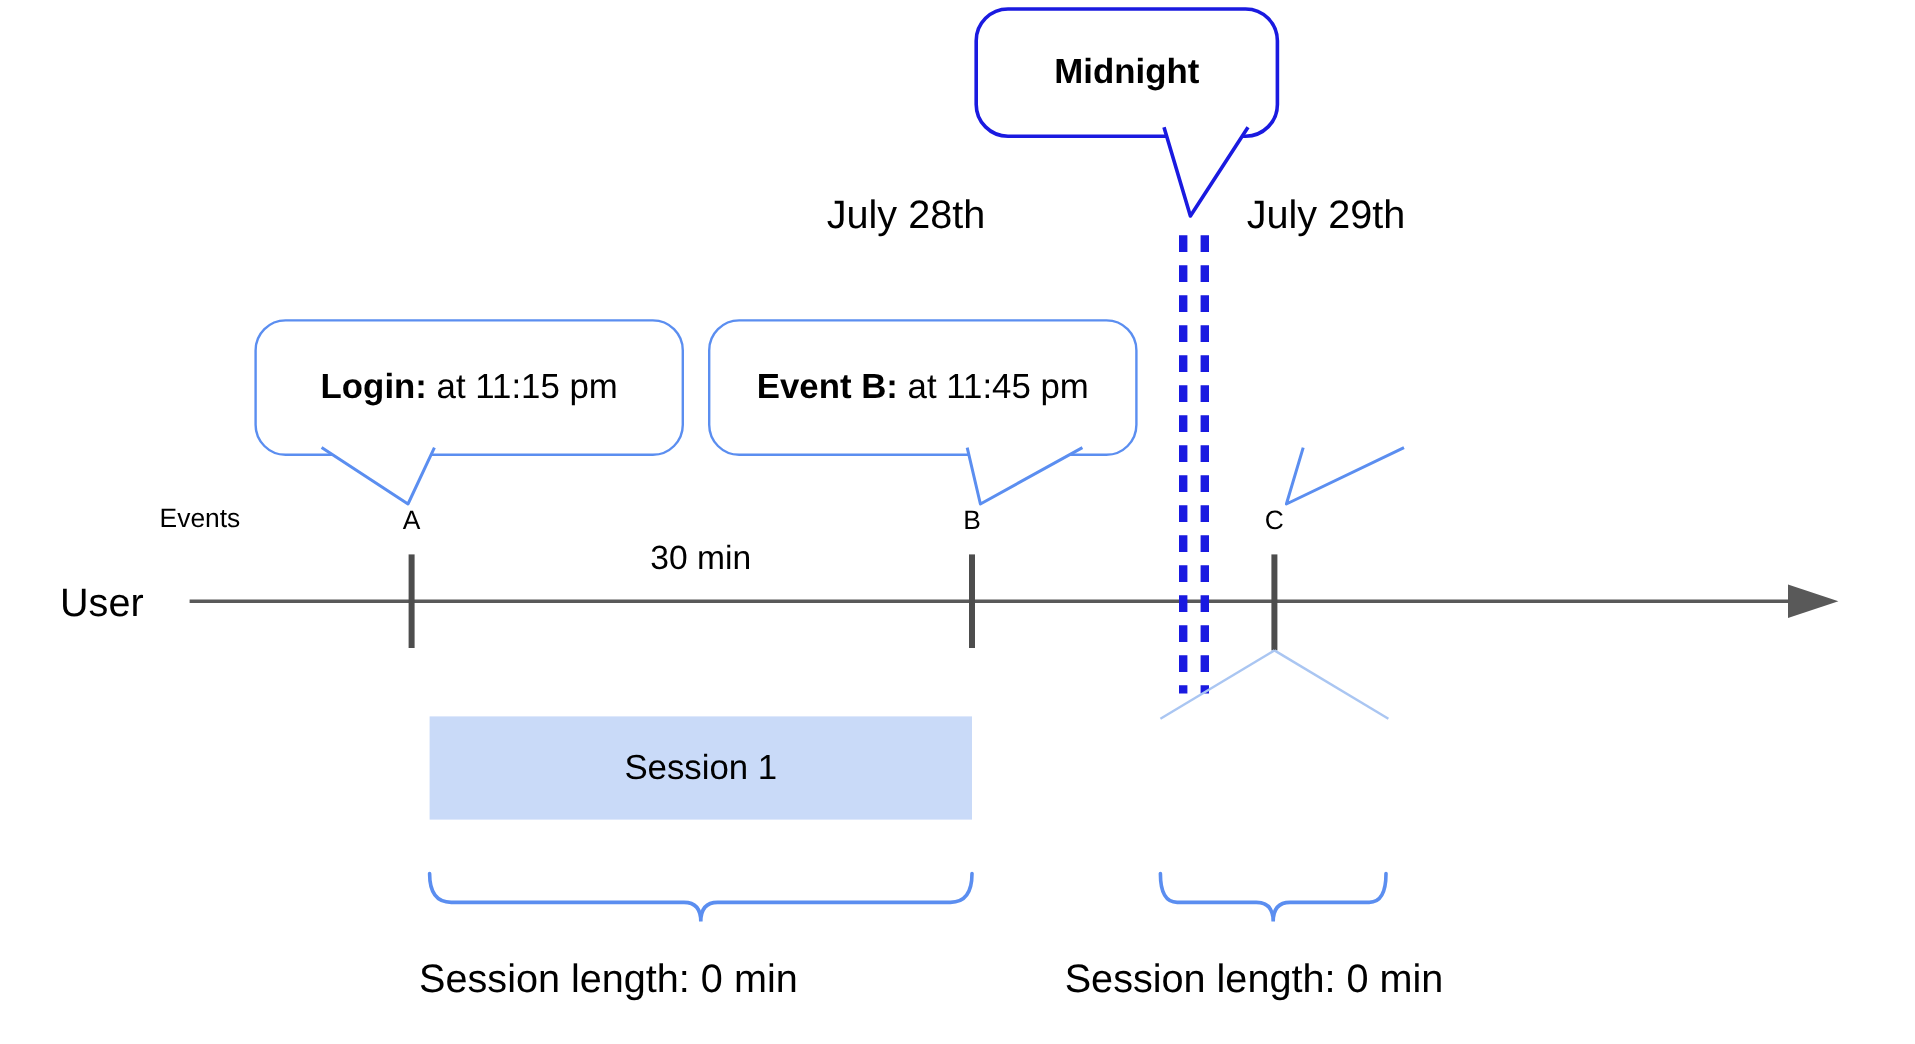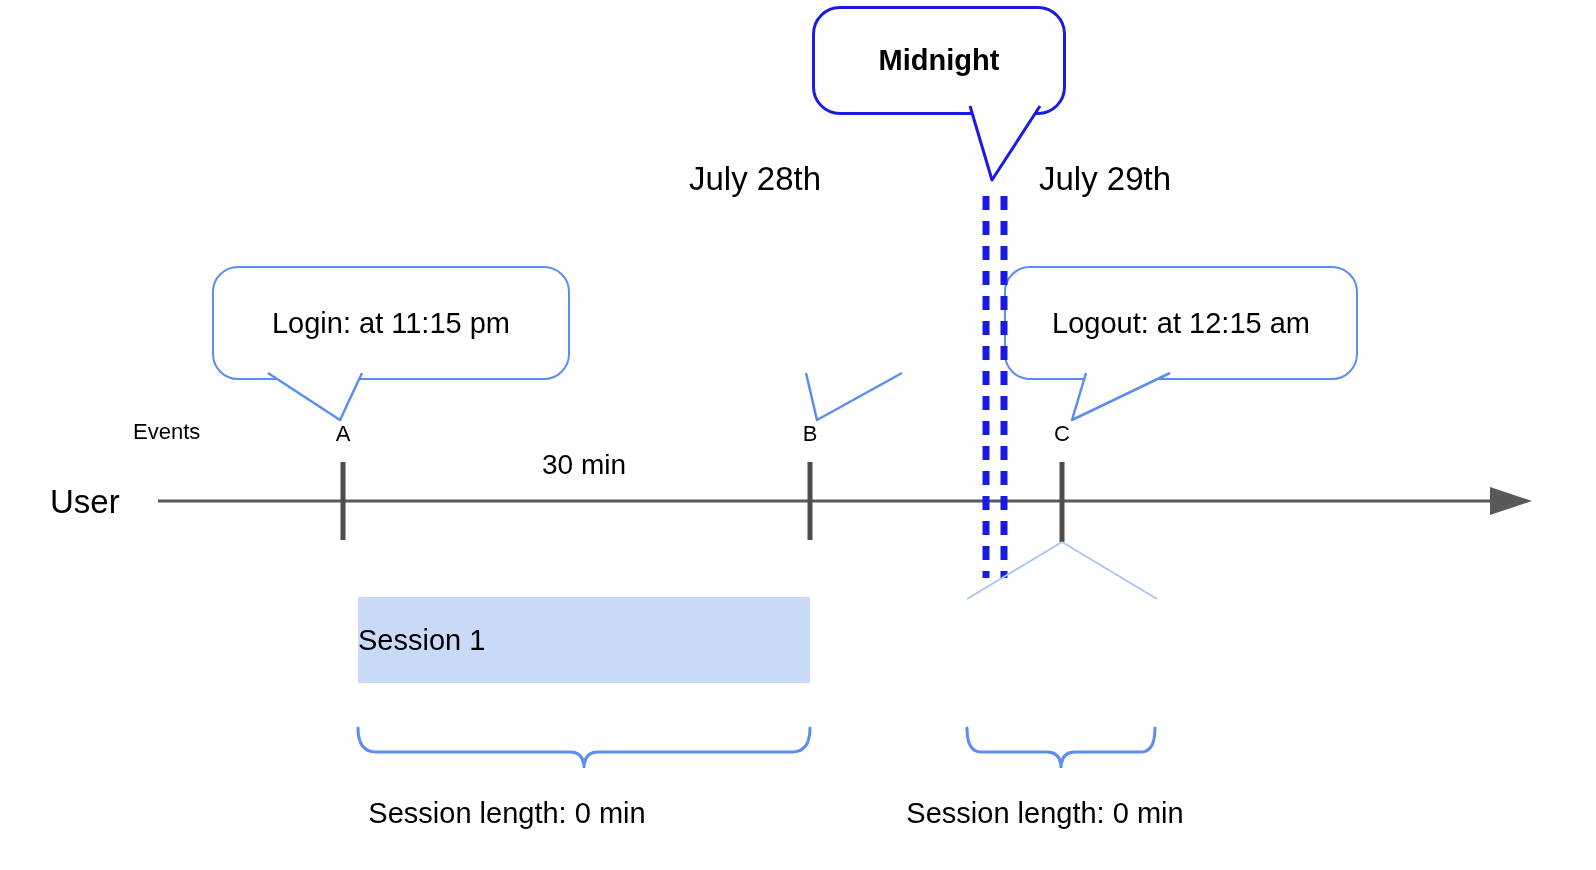--- a/index.html
+++ b/index.html
@@ -3,54 +3,54 @@
 <meta charset="utf-8">
 <style>
   html,body{margin:0;padding:0;background:#fff}
   .canvas{position:relative;width:1596px;height:870px;background:#fff;
     font-family:"Liberation Sans",sans-serif;color:#000;overflow:hidden}
   .label{position:absolute;white-space:nowrap;line-height:1.1}
   .centered{transform:translateX(-50%)}
   .bubble{position:absolute;background:#fff;border:2.5px solid var(--cornflower);
     border-radius:26px;display:flex;align-items:center;justify-content:center;
     font-size:29px;z-index:1;white-space:pre}
-  .bubble .b{font-weight:normal}
+  .bubble .b{font-weight:bold}
   .bubble.dark{border:3px solid var(--deep-blue);border-radius:28px}
   .bubble.dark .b{font-weight:bold}
   .session{position:absolute;background:var(--session-fill);display:flex;
-    align-items:center;font-size:29px;z-index:1}
+    align-items:center;justify-content:center;font-size:29px;z-index:1}
   svg.overlay{position:absolute;left:0;top:0;z-index:5;pointer-events:none}
   .axis-line{stroke:var(--axis-gray);stroke-width:3;fill:none}
   .axis-head{fill:var(--axis-gray);stroke:none}
   .tick{stroke:#4d4d4d;stroke-width:5}
   .dash{stroke:var(--deep-blue);stroke-width:7;stroke-dasharray:14 11;fill:none}
   .funnel{stroke:var(--light-connector);stroke-width:2;fill:none}
   .brace{stroke:var(--cornflower);stroke-width:3;fill:none;stroke-linecap:round}
   .tail-light{fill:#fff;stroke:var(--cornflower);stroke-width:2.5;stroke-linejoin:round}
   .tail-dark{fill:#fff;stroke:var(--deep-blue);stroke-width:3;stroke-linejoin:round}
   .fs26{font-size:28px}.fs30{font-size:22px}.fs31{font-size:33px}
-  .fs33{font-size:33px}.fs29{font-size:29px}
+  .fs33{font-size:33px}.fs29{font-size:33px}
 </style>
 </head>
 <body>
 
 <div class="canvas">
 
   <div class="bubble dark" style="left:812px;top:6px;width:248px;height:103px">
     <span class="b">Midnight</span>
   </div>
 
   <div class="label centered fs31" style="left:755px;top:161px">July 28th</div>
   <div class="label centered fs31" style="left:1105px;top:161px">July 29th</div>
 
   <div class="bubble" style="left:212px;top:266px;width:354px;height:110px">
     <span class="b">Login:</span><span> at 11:15 pm</span>
   </div>
-  <div class="bubble" style="left:1004px;top:266px;width:350px;height:110px">
-    <span class="b">Logout:</span><span> at 12:15 am</span>
+  <div class="bubble" style="left:590px;top:266px;width:354px;height:110px">
+    <span class="b">Event B:</span><span> at 11:45 pm</span>
   </div>
 
   <div class="label fs30" style="left:133px;top:420px">Events</div>
   <div class="label fs33" style="left:50px;top:484px">User</div>
   <div class="label centered fs26" style="left:584px;top:450px">30 min</div>
 
   <div class="label centered fs30" style="left:343px;top:422px">A</div>
   <div class="label centered fs30" style="left:810px;top:422px">B</div>
   <div class="label centered fs30" style="left:1062px;top:422px">C</div>
 

